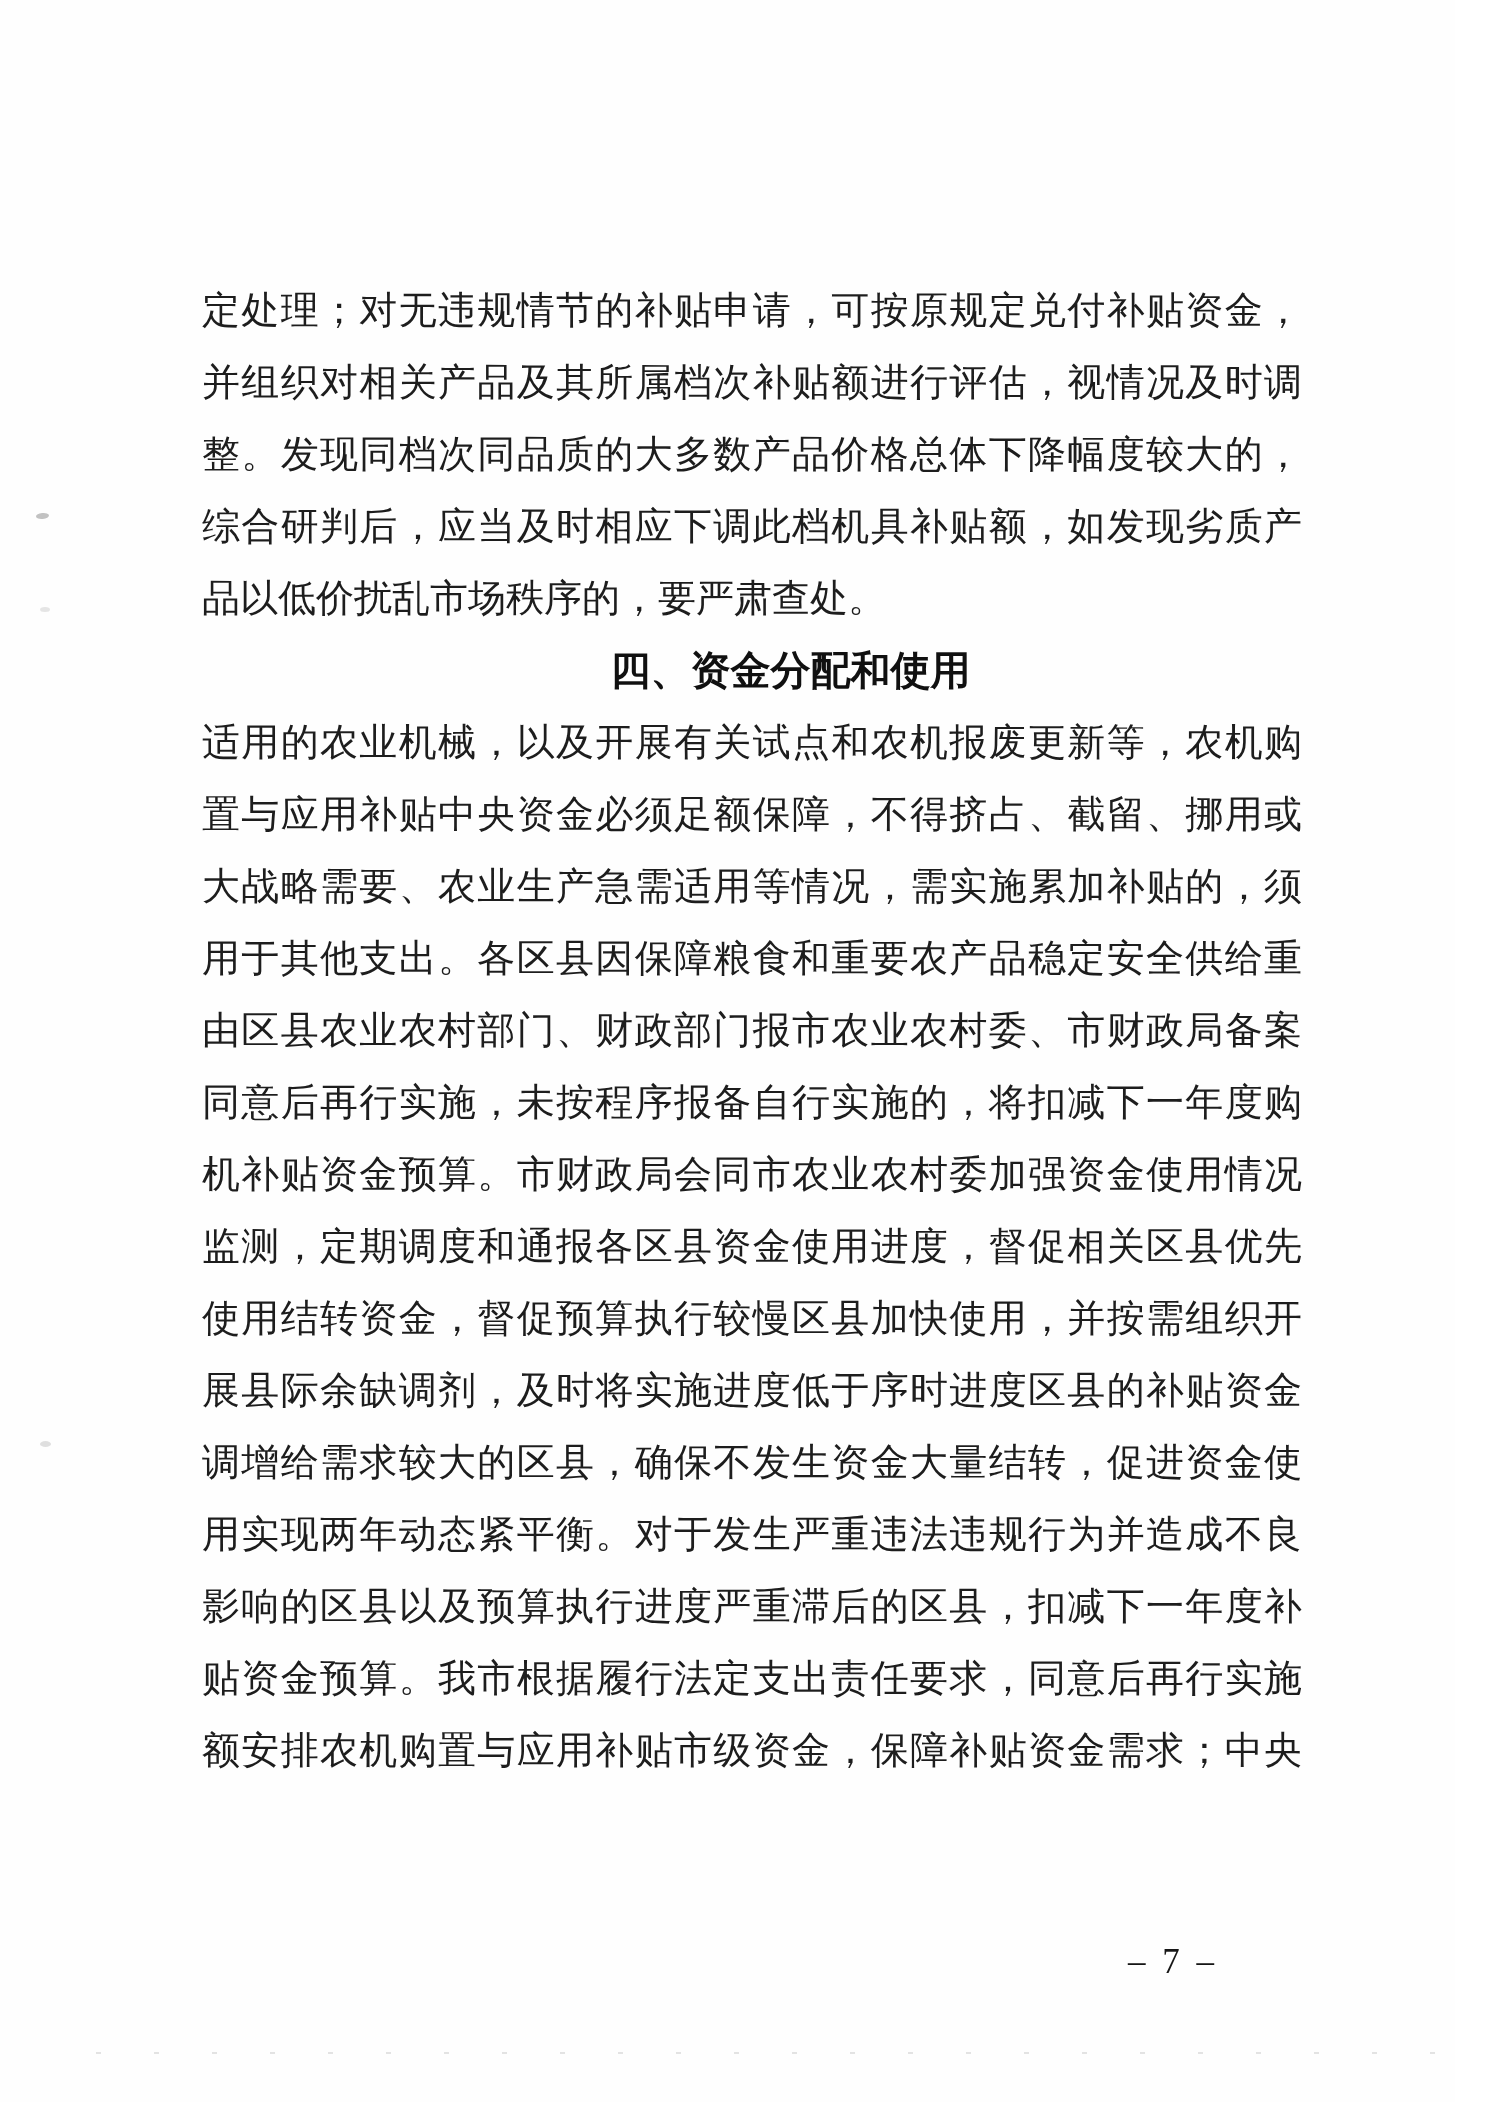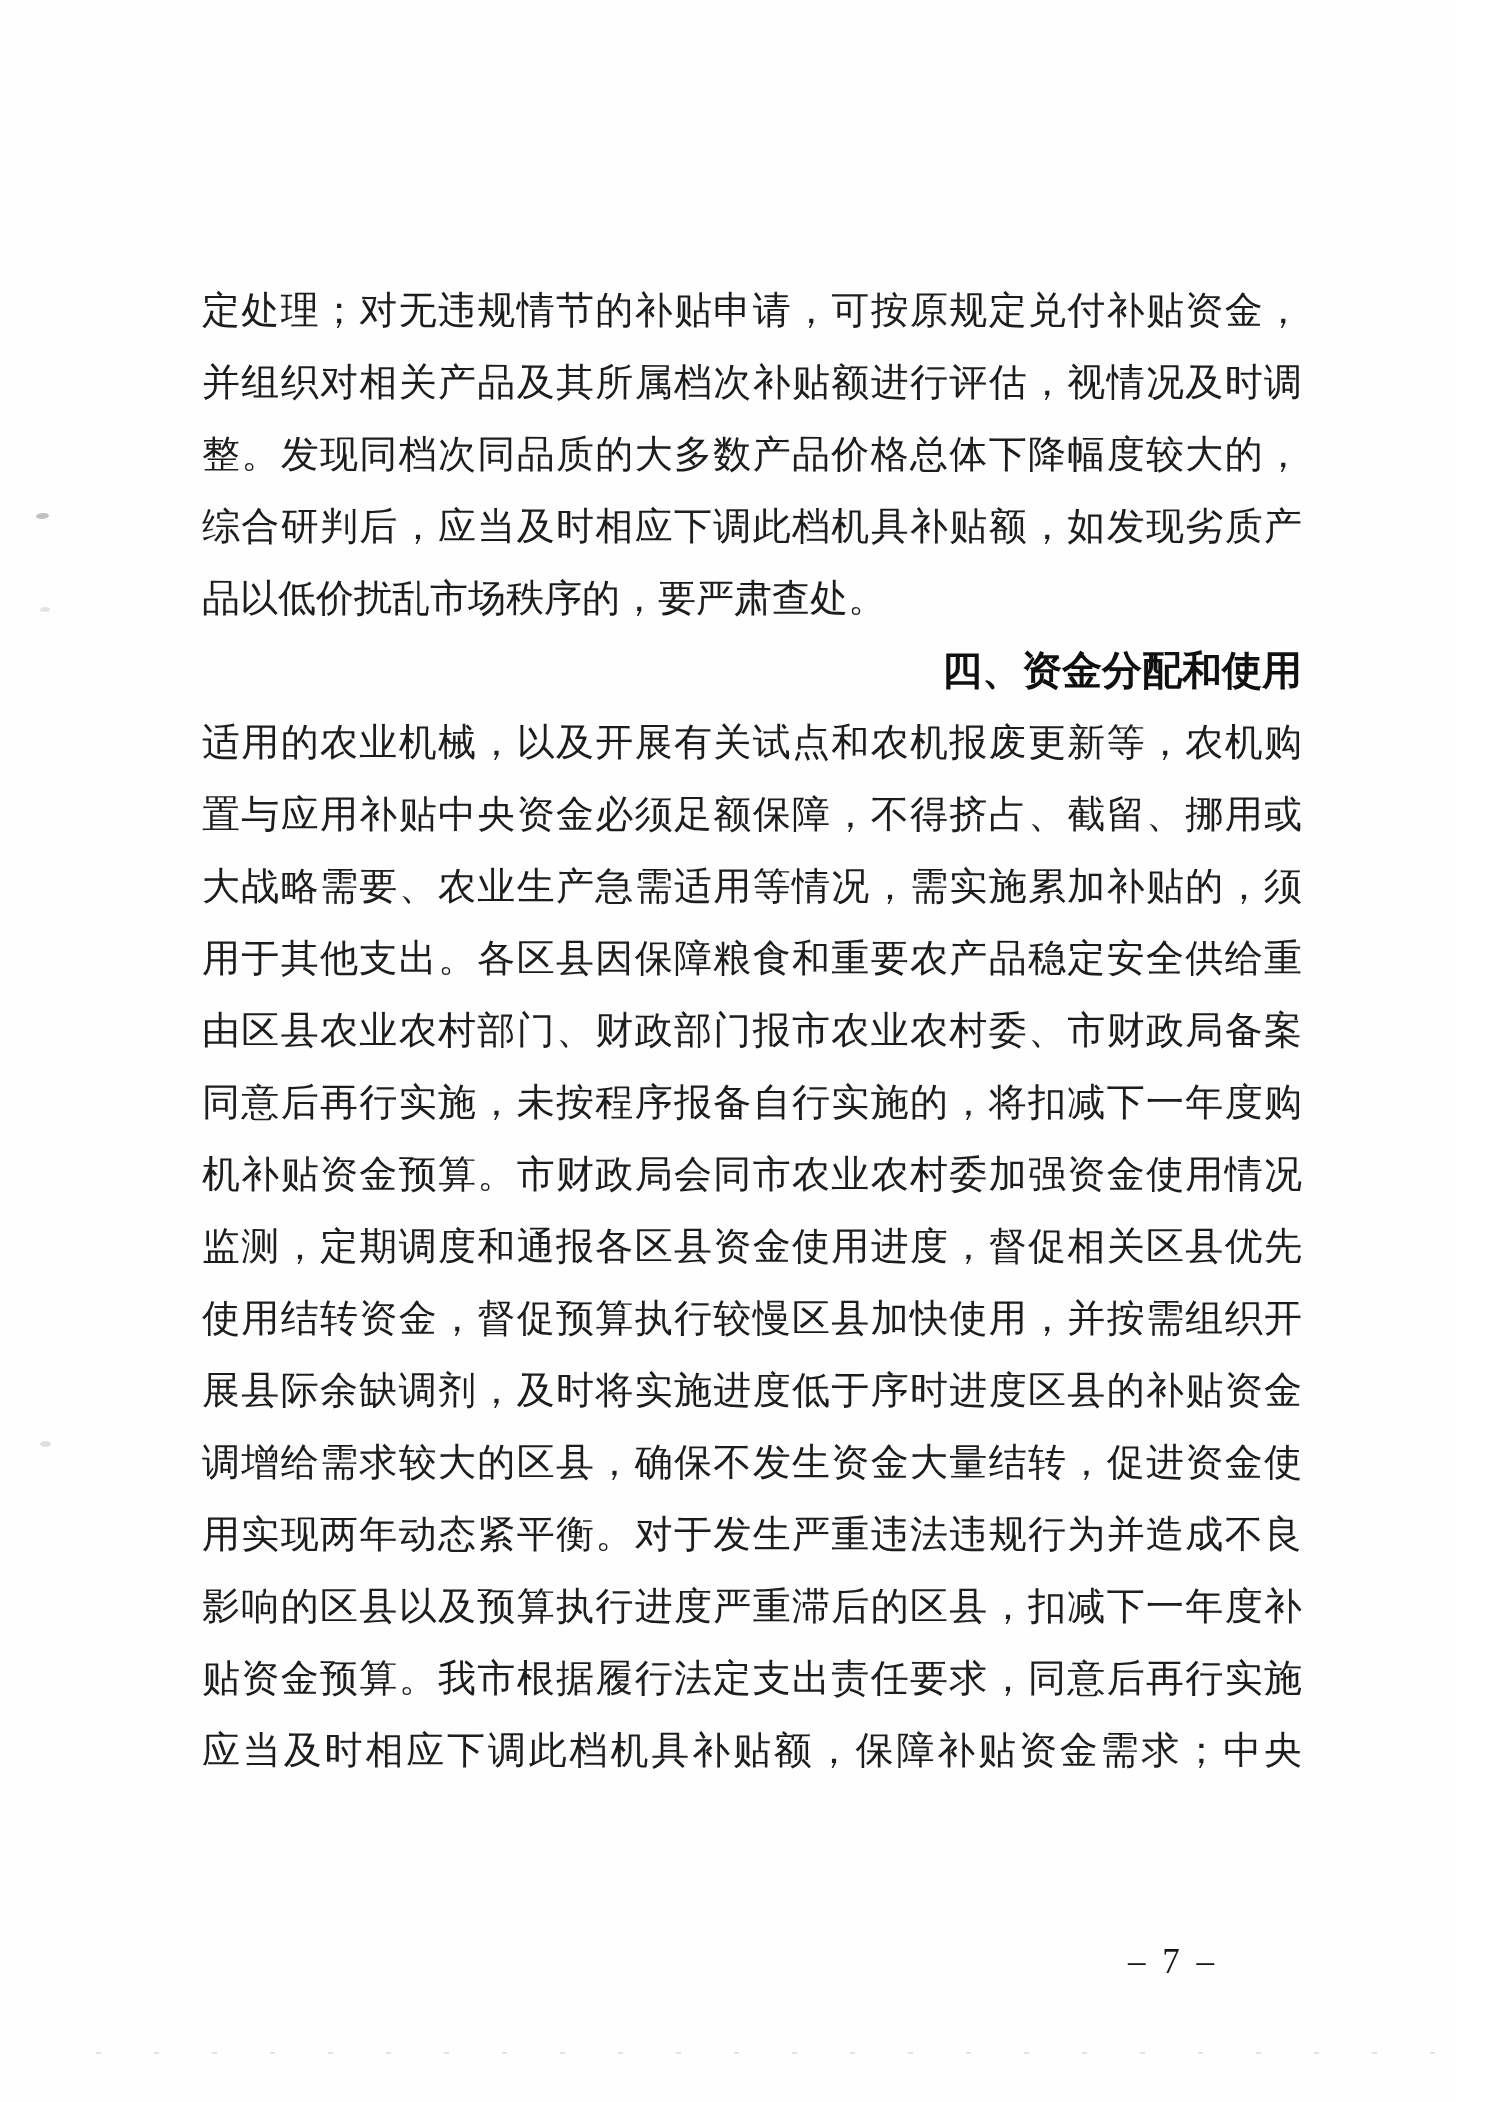--- a/index.html
+++ b/index.html
@@ -37,21 +37,21 @@
     padding-left: 77px;
   }
   .heading {
     height: 72px;
     line-height: 72px;
     font-size: 40px;
     font-weight: 700;
     padding-left: 77px;
     color: #101010;
     font-family: "Liberation Sans", "DejaVu Sans", sans-serif;
-    text-align: right;
+    text-align: center;
   }
   .page-number {
     position: absolute;
     left: 1128px;
     top: 1936px;
     height: 52px;
     line-height: 52px;
     font-size: 35px;
     letter-spacing: 4px;
     color: #161616;
@@ -105,21 +105,21 @@
         <div class="line">由区县农业农村部门、财政部门报市农业农村委、市财政局备案</div>
         <div class="line">同意后再行实施，未按程序报备自行实施的，将扣减下一年度购</div>
         <div class="line">机补贴资金预算。市财政局会同市农业农村委加强资金使用情况</div>
         <div class="line">监测，定期调度和通报各区县资金使用进度，督促相关区县优先</div>
         <div class="line">使用结转资金，督促预算执行较慢区县加快使用，并按需组织开</div>
         <div class="line">展县际余缺调剂，及时将实施进度低于序时进度区县的补贴资金</div>
         <div class="line">调增给需求较大的区县，确保不发生资金大量结转，促进资金使</div>
         <div class="line">用实现两年动态紧平衡。对于发生严重违法违规行为并造成不良</div>
         <div class="line">影响的区县以及预算执行进度严重滞后的区县，扣减下一年度补</div>
         <div class="line">贴资金预算。我市根据履行法定支出责任要求，同意后再行实施</div>
-        <div class="line">应当及时相应下调此档机具补贴额，保障补贴资金需求；中央</div>
+        <div class="line">额安排农机购置与应用补贴市级资金，保障补贴资金需求；中央</div>
       </div>
 
   </div>
 
   <div class="page-number">– 7 –</div>
 
   <div class="speck s1"></div>
   <div class="speck s2"></div>
   <div class="speck s3"></div>
   <div class="scan-edge"></div>

